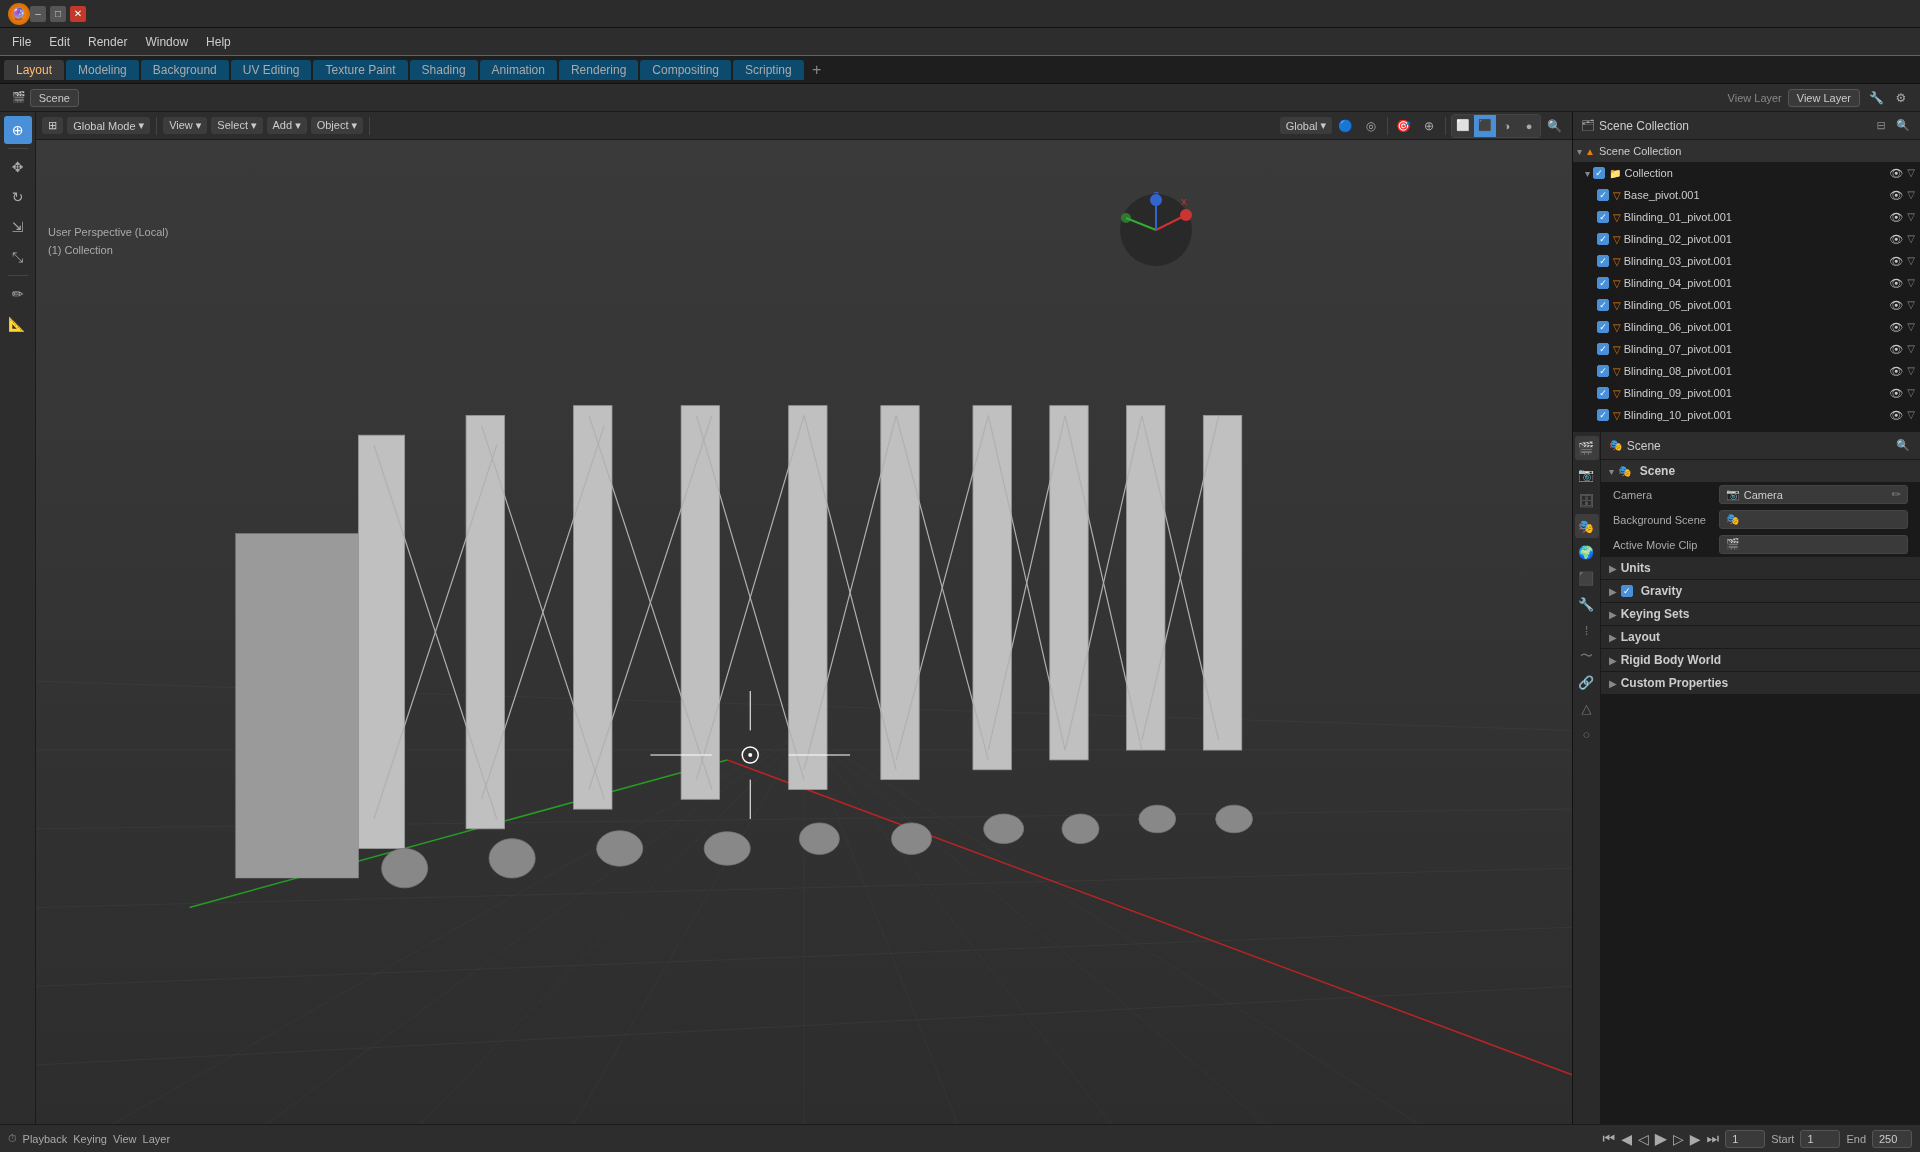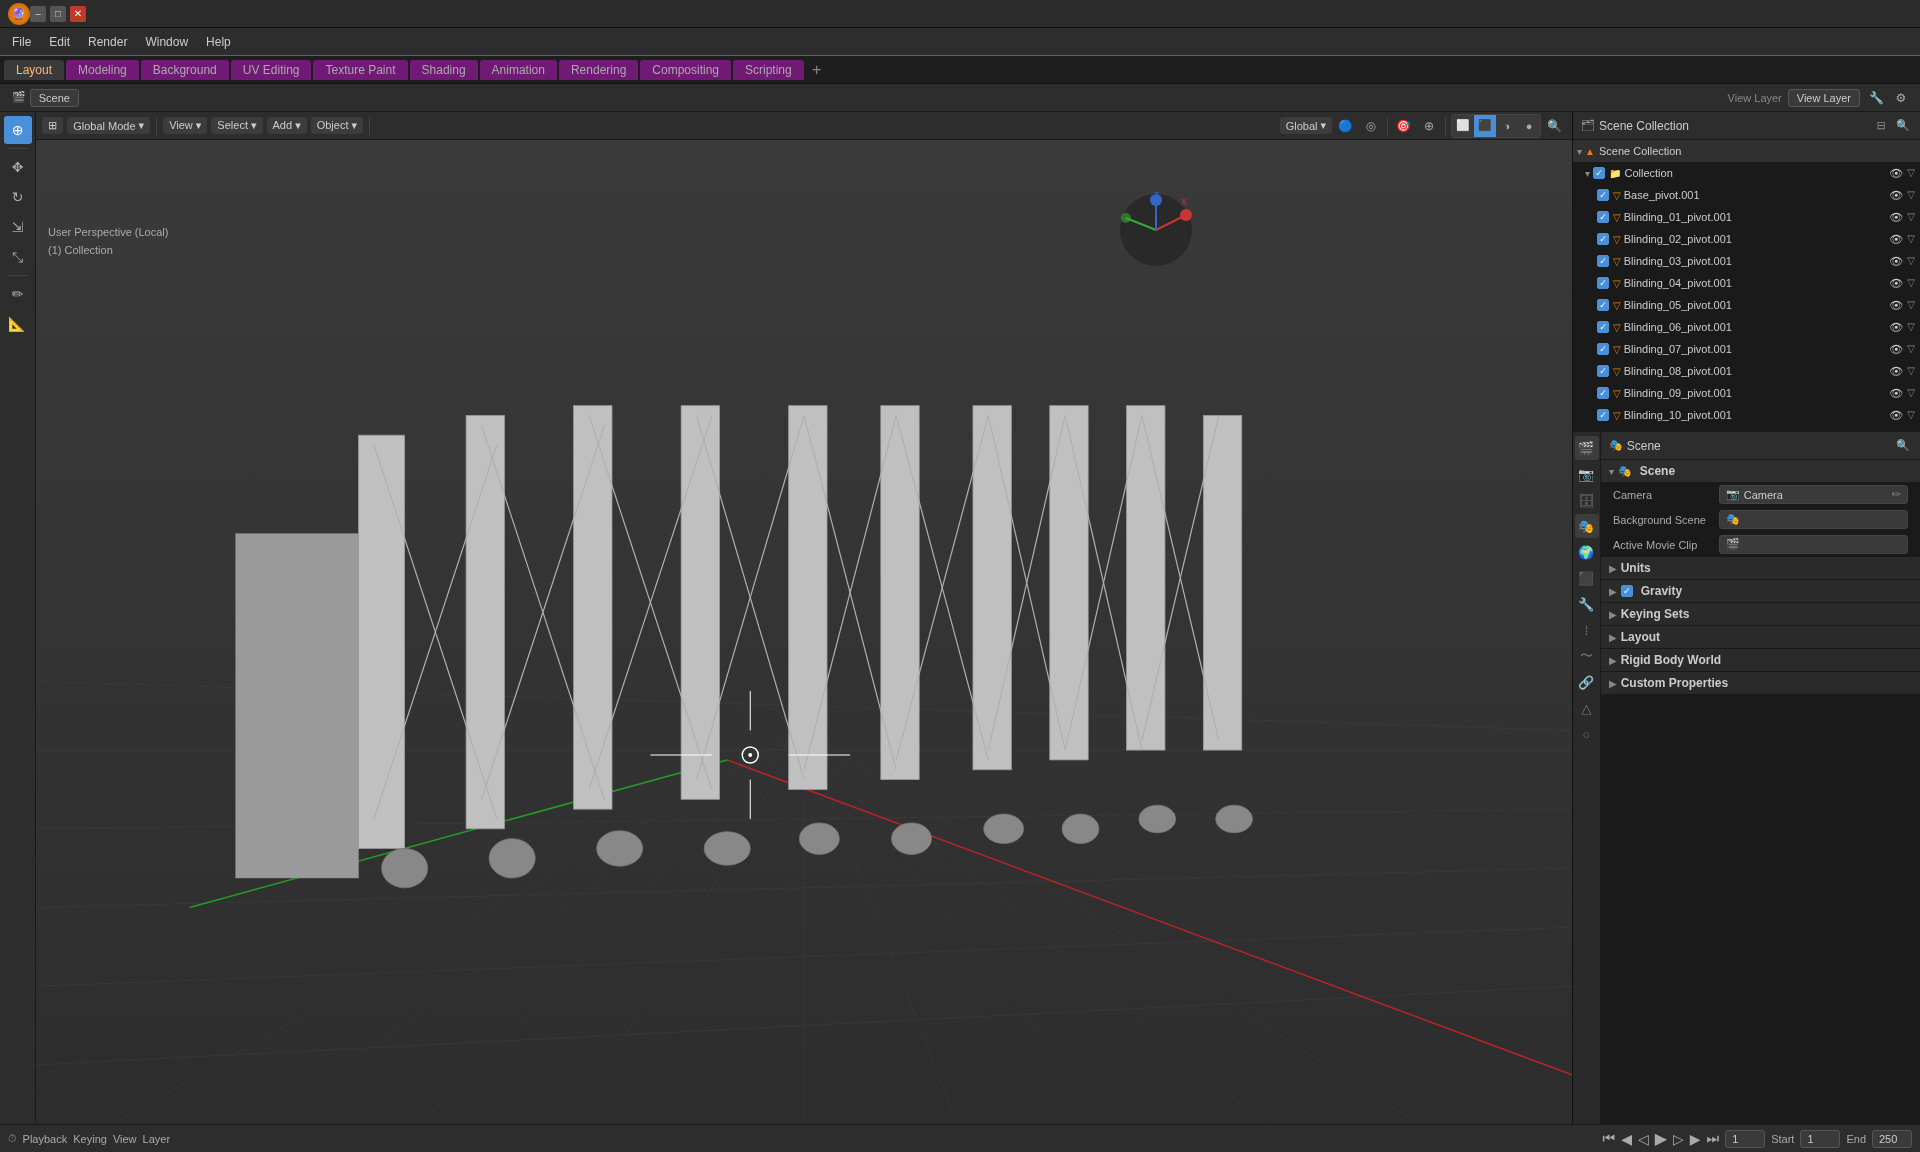--- a/index.html
+++ b/index.html
@@ -68,21 +68,21 @@
       padding: 0 4px;
       border-bottom: 1px solid #111;
       gap: 2px;
     }
     .ws-tab {
       padding: 3px 12px;
       border-radius: 3px 3px 0 0;
       cursor: pointer;
       color: #aaa;
       font-size: 12px;
-      background: #701a75;
+      background: #0c4a6e;
     }
     .ws-tab.active {
       background: #3a3a3a;
       color: #fdba74;
     }
     .ws-tab-add {
       width: 22px; height: 22px;
       display: flex; align-items: center; justify-content: center;
       color: #888; cursor: pointer; font-size: 16px;
       border-radius: 3px;

